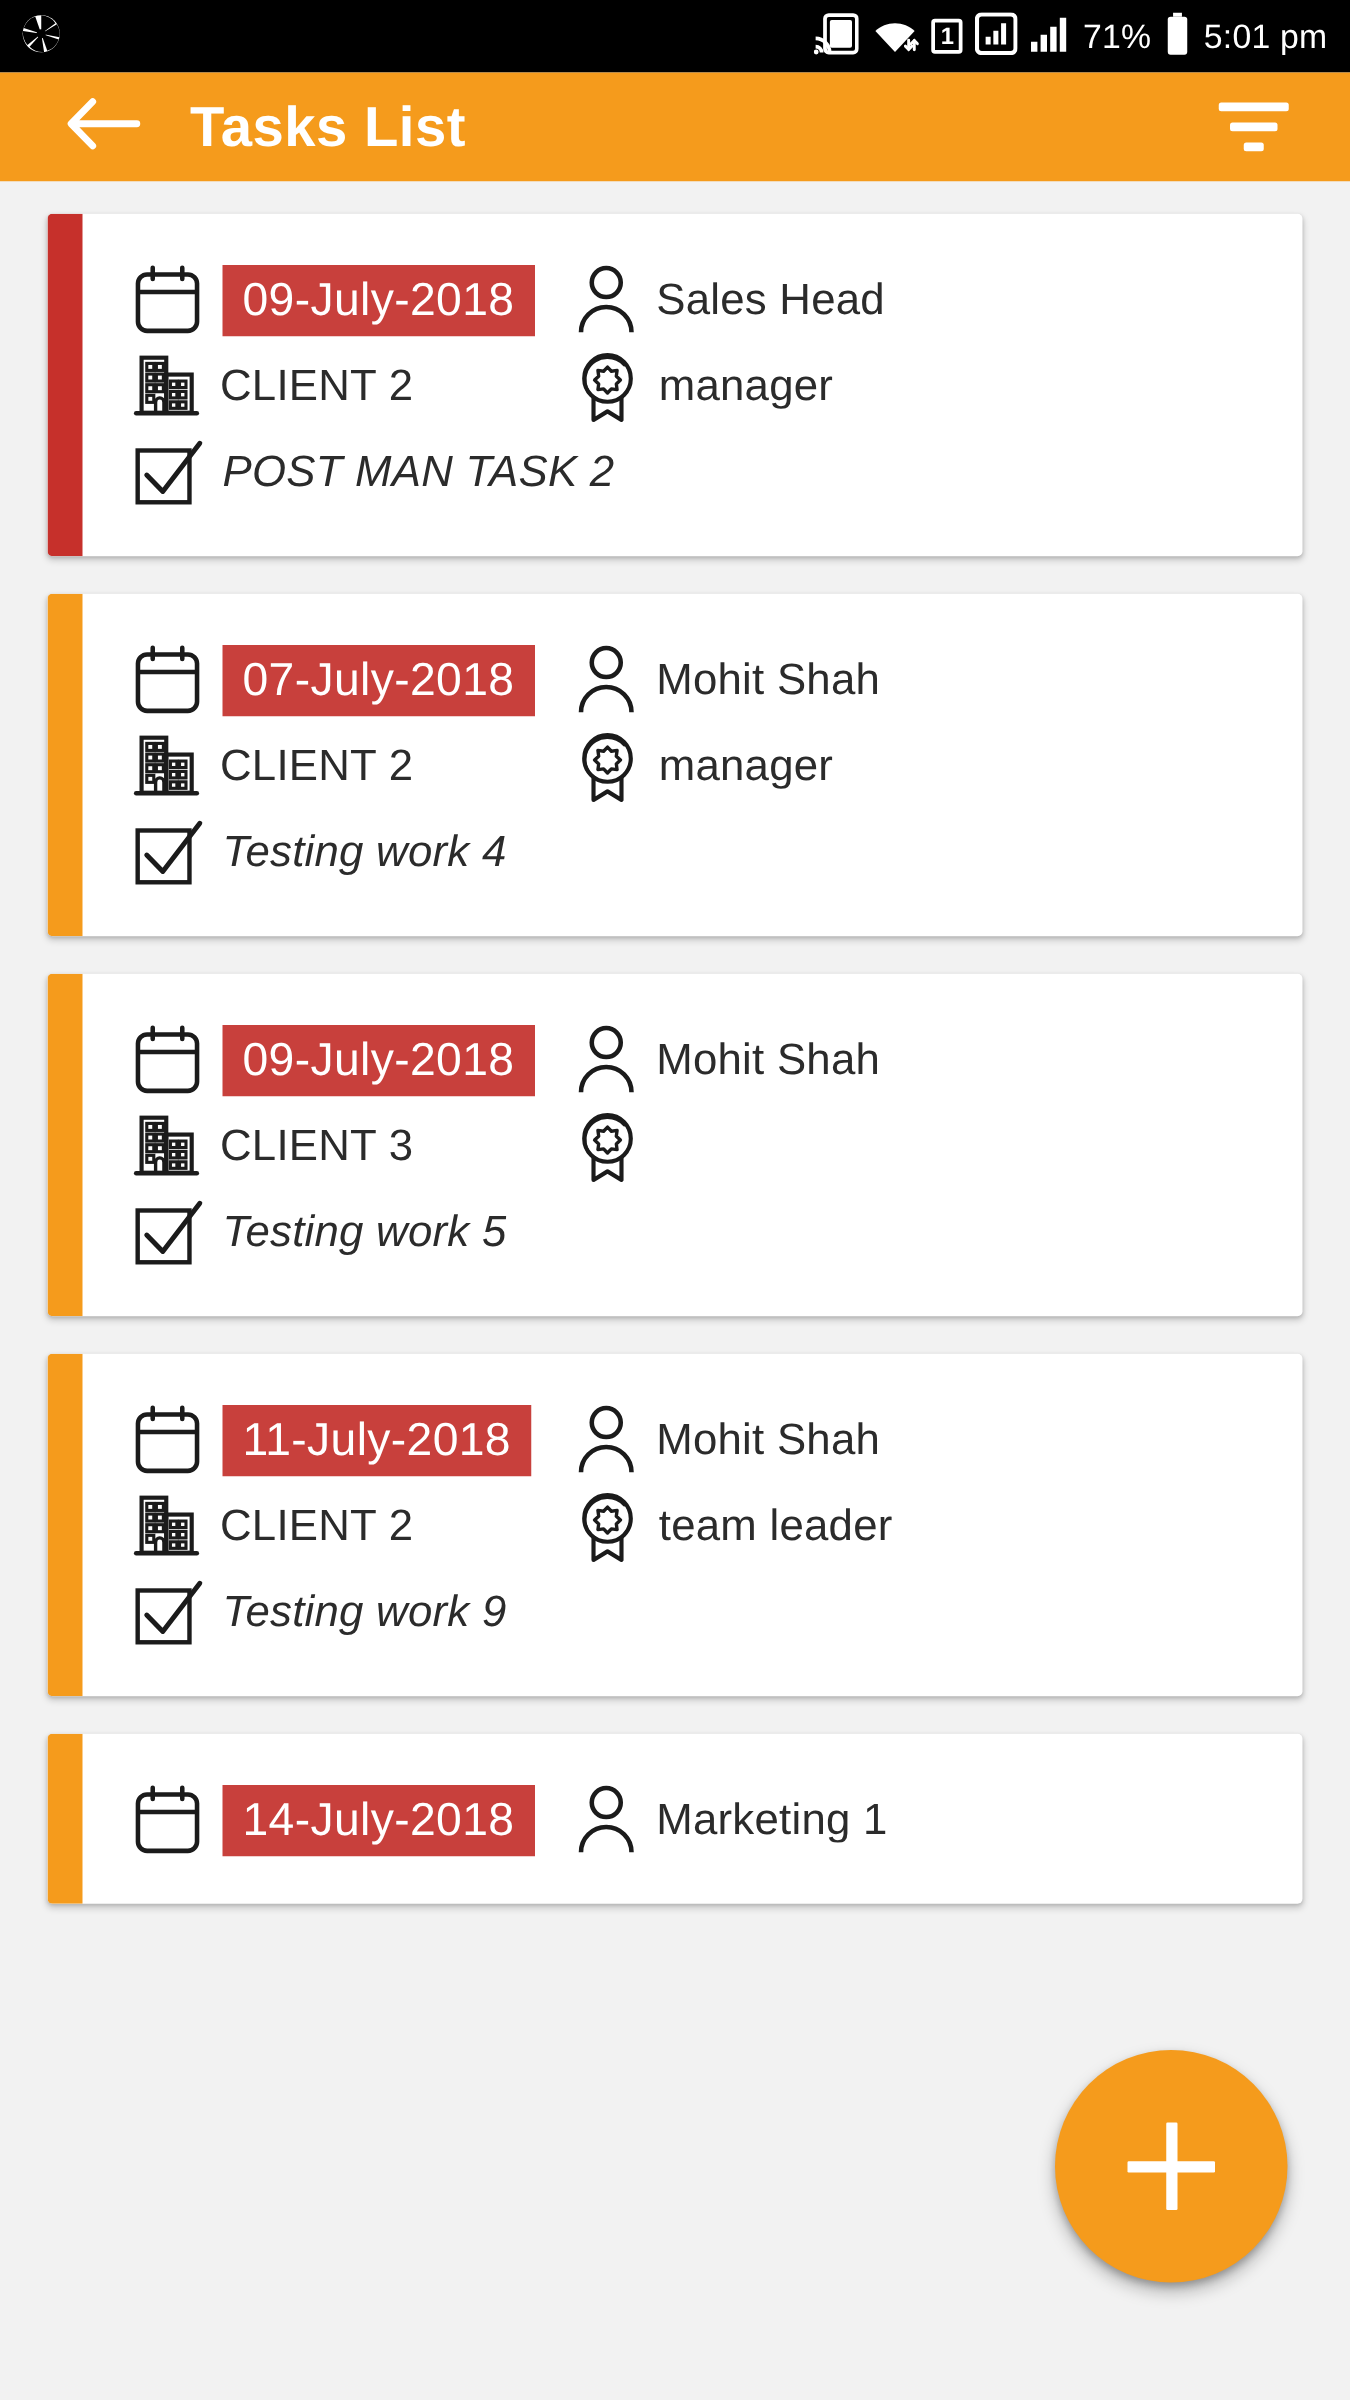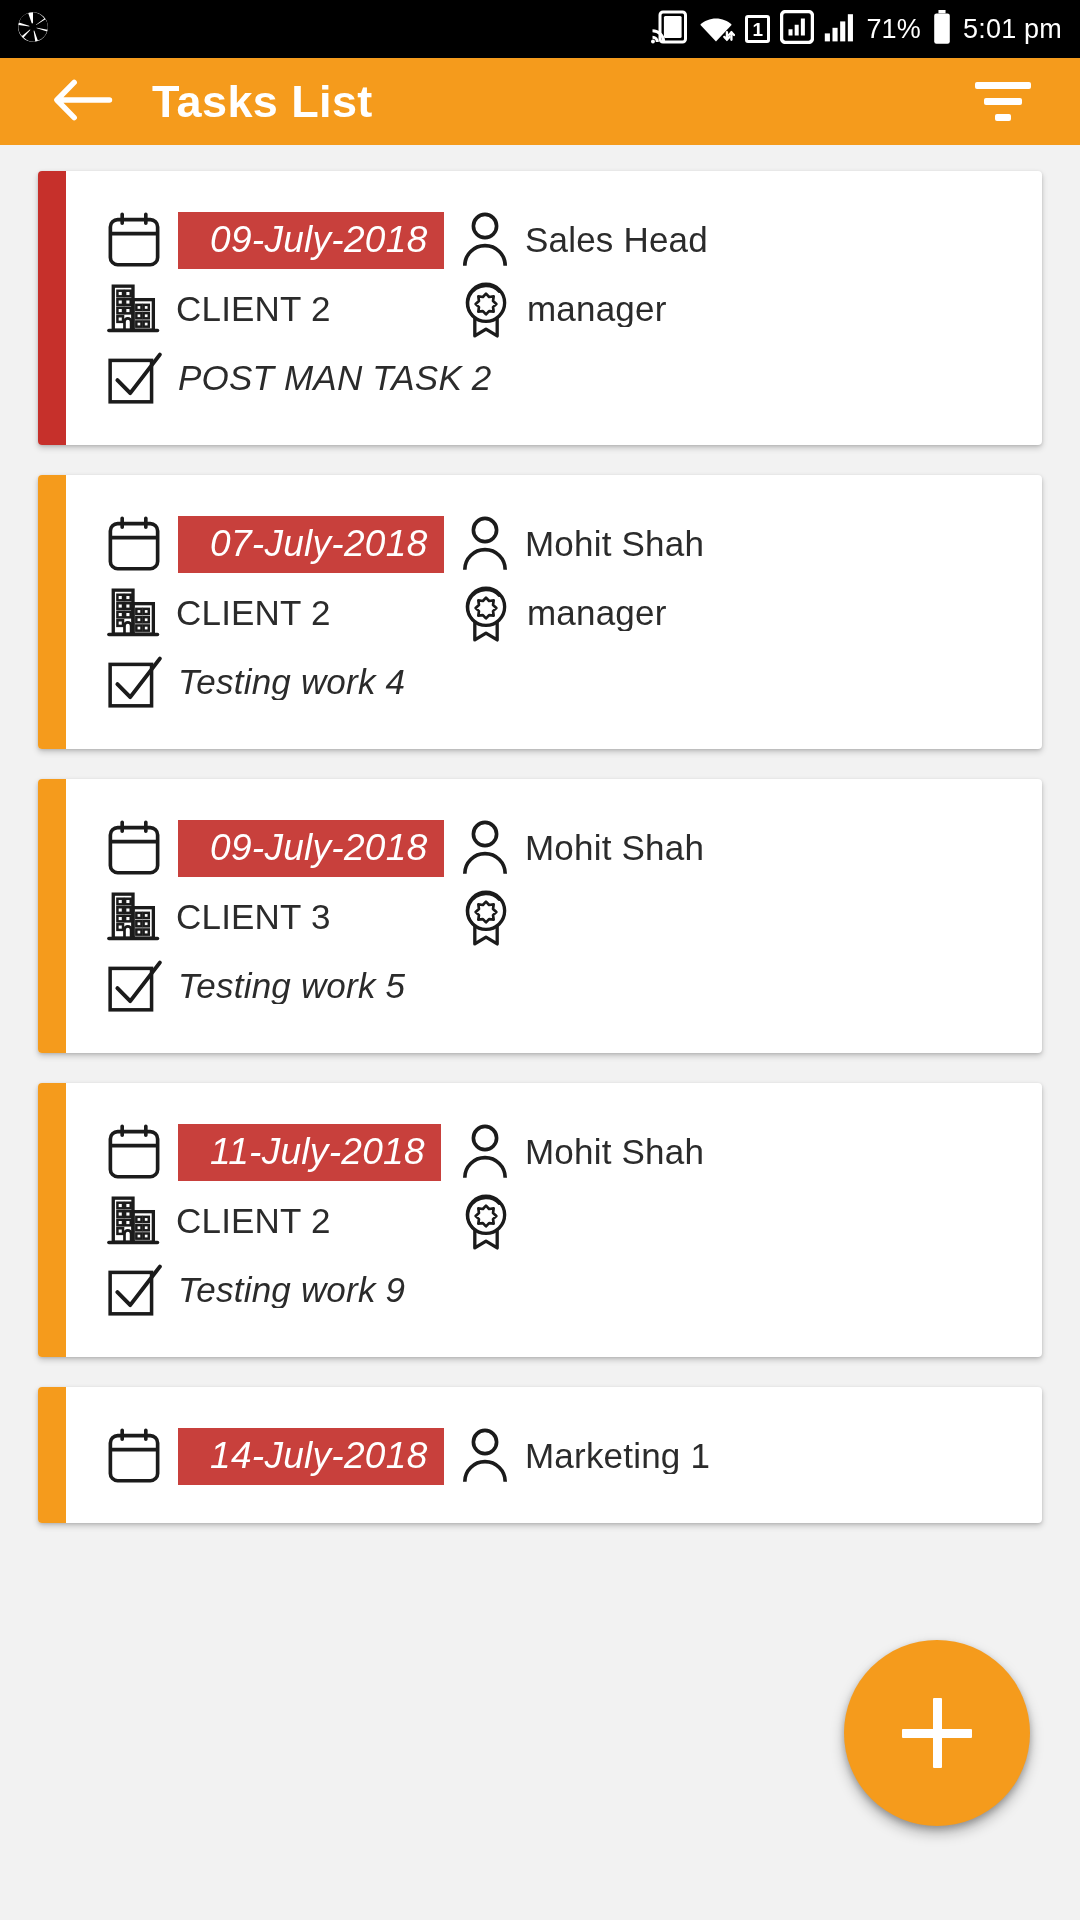--- a/index.html
+++ b/index.html
@@ -66,22 +66,22 @@
   .row + .row{margin-top:11px;}
   .col-l{width:355px;flex:0 0 355px;display:flex;align-items:center;min-width:0;}
   .col-r{flex:1;display:flex;align-items:center;min-width:0;}
 
   .ic{flex:0 0 auto;display:flex;align-items:center;justify-content:center;}
   .ic svg{display:block;}
 
   .date-badge{
     background:#C8403C;color:#fff;
     font-size:37px;font-weight:400;letter-spacing:.3px;
-    padding:9px 16px 11px 32px;margin-left:16px;
-    white-space:nowrap;line-height:1;font-style:italic;
+    padding:9px 16px 11px 16px;margin-left:16px;
+    white-space:nowrap;line-height:1;
   }
   .txt{
     font-size:35px;color:#2b2b2b;font-weight:400;
     margin-left:16px;white-space:nowrap;overflow:hidden;
     text-overflow:ellipsis;letter-spacing:.2px;line-height:1.05;
   }
   .txt.title{margin-left:14px;}
   .row-title{margin-top:26px;font-style:italic;}
 
   
@@ -478,20 +478,21 @@
         </div>
         <div class="col-r">
           <span class="ic">
             <svg width="50" height="58" viewBox="0 0 24 28">
               <circle cx="12" cy="11" r="9" fill="none" stroke="#1b1b1b" stroke-width="1.6"></circle>
               <path d="M5.4 17.2A8.6 8.6 0 0 1 12 2.9a8.6 8.6 0 0 1 6.4 2.8" fill="none" stroke="#1b1b1b" stroke-width="1.2" stroke-linecap="round"></path>
               <path d="M12 6.6l1.5 1.6 2.2-.3-.3 2.2 1.6 1.5-1.6 1.5.3 2.2-2.2-.3L12 16.6l-1.5-1.6-2.2.3.3-2.2L7 11.6l1.6-1.5-.3-2.2 2.2.3z" fill="none" stroke="#1b1b1b" stroke-width="1.3" stroke-linejoin="round"></path>
               <path d="M6.6 17.8v9.2l5.4-3.3 5.4 3.3v-9.2" fill="none" stroke="#1b1b1b" stroke-width="1.6" stroke-linejoin="round"></path>
             </svg>
           </span>
+          <span class="txt">team leader</span>
         </div>
       </div>
 
       <div class="row row-title">
         <span class="ic">
           <svg width="58" height="58" viewBox="0 0 28 27">
             <rect x="2" y="5" width="20" height="20" fill="none" stroke="#1b1b1b" stroke-width="1.7"></rect>
             <path d="M5.5 14.5l6.2 6.3L26 2.2" fill="none" stroke="#1b1b1b" stroke-width="1.9" stroke-linecap="round" stroke-linejoin="round"></path>
           </svg>
         </span>

